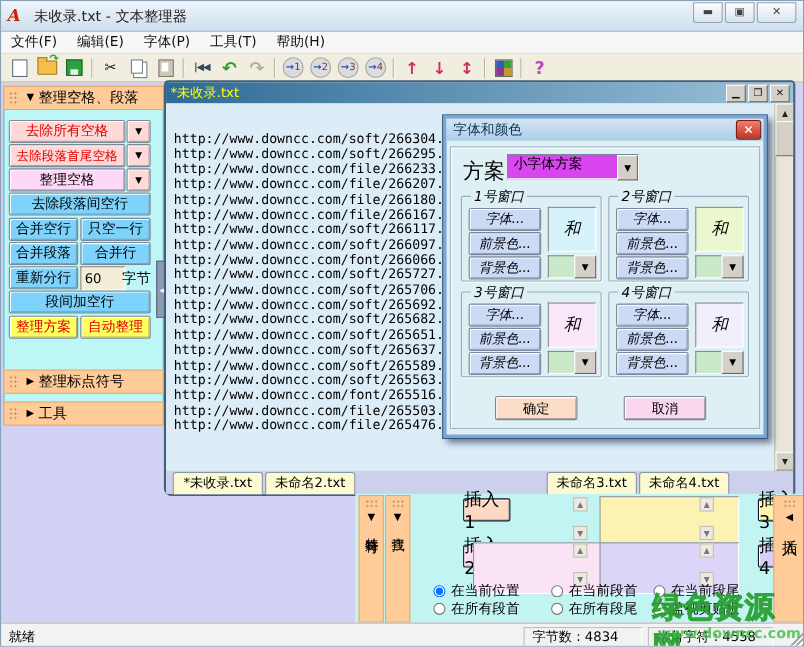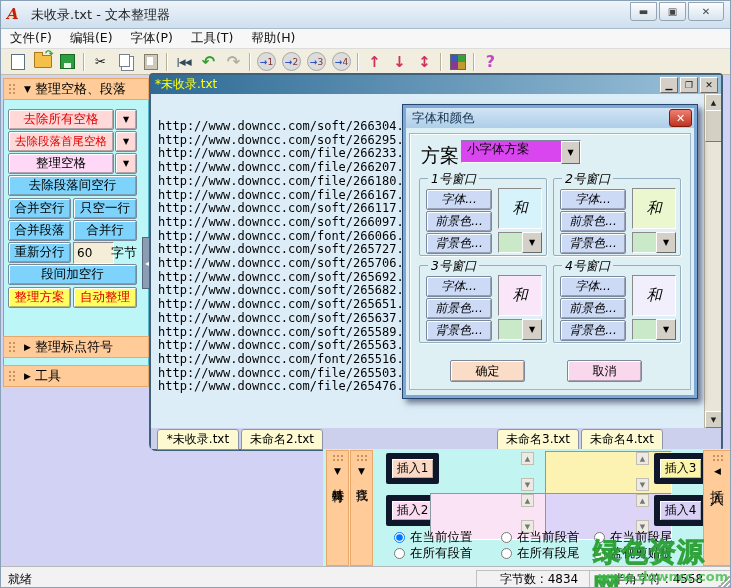--- a/index.html
+++ b/index.html
@@ -87,30 +87,30 @@
   .swatch{position:absolute;border:1px solid;border-color:#8a8a8a #fff #fff #8a8a8a;}
   .ok-btn{background:#fbddc7;}
   .cancel-btn{background:#f9d7ed;}
 
   
   .bottom-panel{left:322px;top:448px;width:409px;height:117px;background:#c2f5f2;}
   .vstrip{position:absolute;background:#ffcc99;border:1px solid #e8a86a;display:flex;flex-direction:column;align-items:center;}
   .vstrip .grip{width:11px;height:9px;margin:3px 0 2px;}
   .vstrip .arr{font-size:9px;margin:1px 0 3px;}
   .vtext{writing-mode:vertical-rl;text-orientation:upright;font-size:12px;letter-spacing:1px;}
-  .ins-btn{position:absolute;width:41px;height:19px;border:6px solid #0f172a;border-radius:2px;box-shadow:inset 1px 1px 0 #fff,inset -1px -1px 0 rgba(120,120,120,.5);font-size:12px;display:flex;align-items:center;justify-content:center;}
+  .ins-btn{position:absolute;width:41px;height:19px;border:1px solid #0f172a;border-radius:2px;box-shadow:inset 1px 1px 0 #fff,inset -1px -1px 0 rgba(120,120,120,.5);font-size:16px;display:flex;align-items:center;justify-content:center;margin-left:35px;}
   .ins-box{position:absolute;width:105px;height:41px;border:1px solid;border-color:#8a9aa2 #fff #fff #8a9aa2;font-size:12px;padding:2px 16px 2px 4px;overflow:hidden;}
   .mini-scroll{position:absolute;right:1px;top:1px;bottom:1px;width:13px;display:flex;flex-direction:column;justify-content:space-between;align-items:center;}
   .mini-scroll span{font-size:7px;color:#777;background:#eceae2;border:1px solid #c2beb2;width:11px;height:11px;display:flex;align-items:center;justify-content:center;}
   .opt-row{position:absolute;display:flex;align-items:center;font-size:12.5px;}
   .opt-row input{margin:0 5px 0 0;width:11px;height:11px;}
 
   
   .statusbar{left:0;top:565px;width:731px;height:23px;background:#f2f2f2;border-top:1px solid #b8b8b8;font-size:12px;}
-  .sb-panel{position:absolute;top:3px;height:17px;border:1px solid;border-color:#c0c0c0 #fff #fff #c0c0c0;display:flex;align-items:center;padding:0 23px;}
+  .sb-panel{position:absolute;top:3px;height:17px;border:1px solid;border-color:#c0c0c0 #fff #fff #c0c0c0;display:flex;align-items:center;padding:0 7px;}
   .resize-grip{position:absolute;right:2px;bottom:2px;width:12px;height:12px;background-image:linear-gradient(135deg,transparent 50%,#aaa 50%,#aaa 60%,#fff 60%,#fff 70%,#aaa 70%,#aaa 80%,#fff 80%,#fff 90%,#aaa 90%);}
 
   
   .wm1{left:592px;top:533px;font-size:27px;font-weight:bold;color:rgba(110,225,110,.55);-webkit-text-stroke:1px rgba(30,150,40,.85);letter-spacing:1px;z-index:50;pointer-events:none;}
   .wm2{left:597px;top:568px;font-size:13px;font-weight:bold;color:rgba(60,190,70,.8);z-index:50;pointer-events:none;}
 </style>
 </head>
 <body>
 
 <div id="app">

